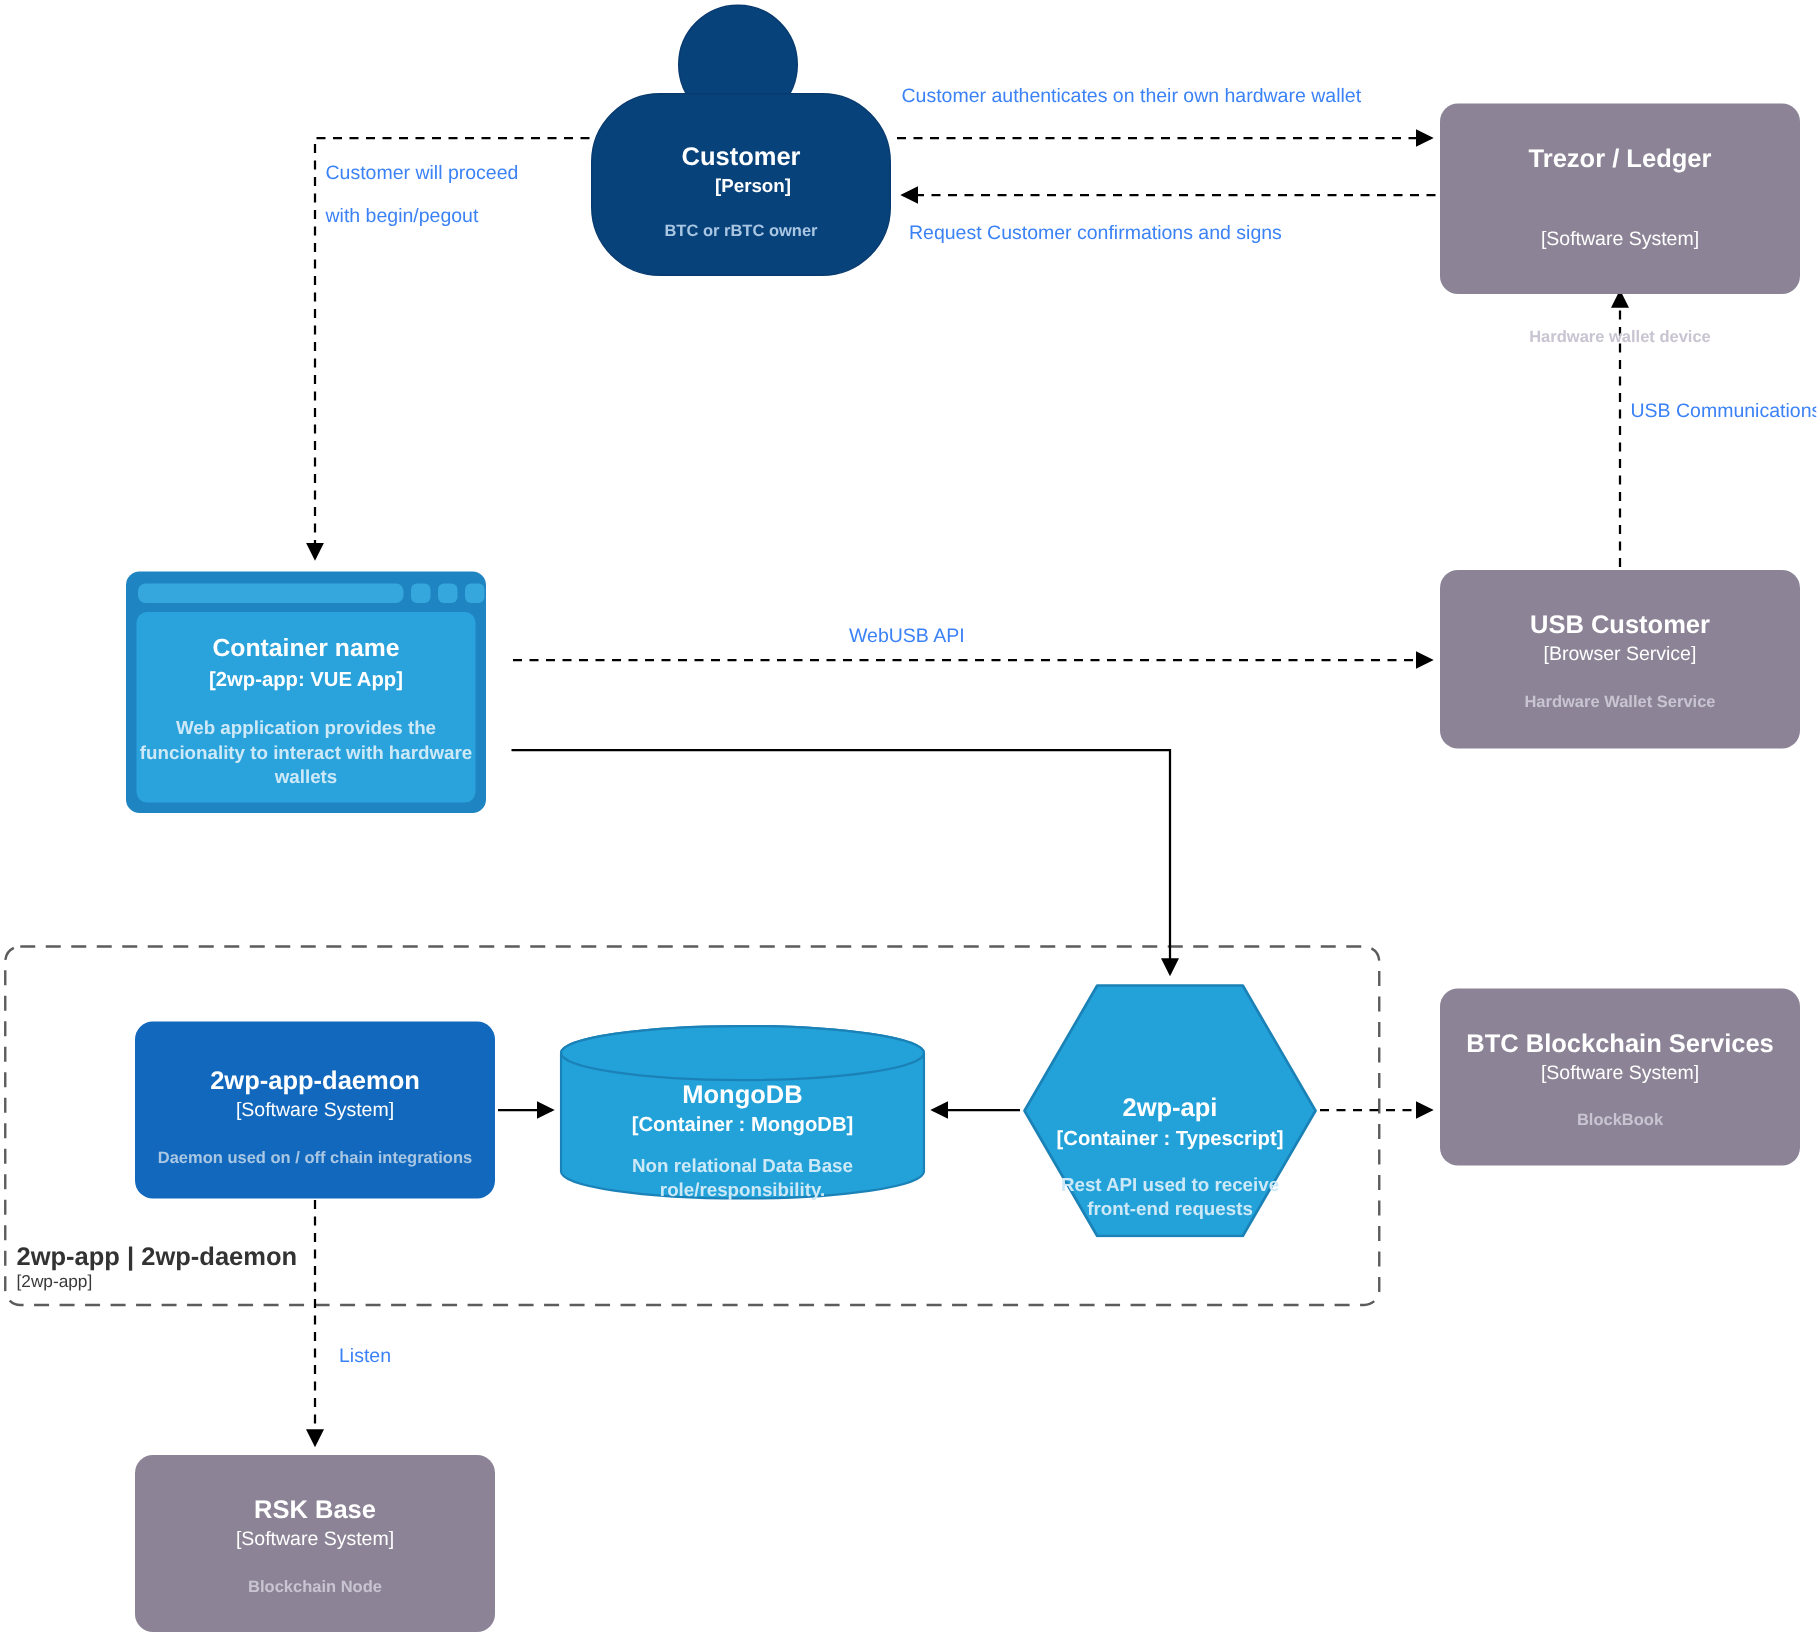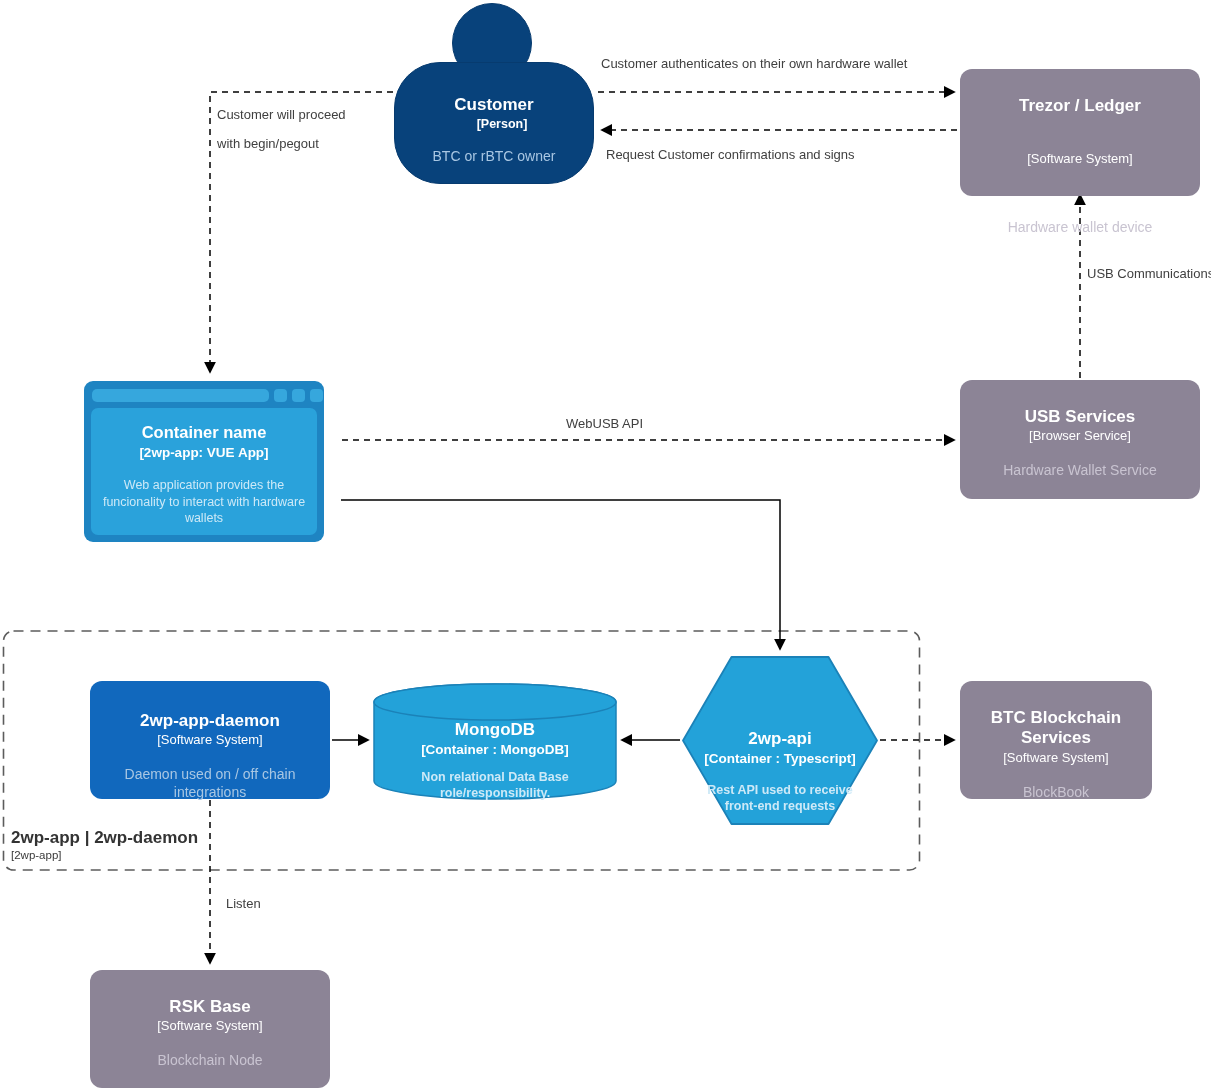--- a/index.html
+++ b/index.html
@@ -7,21 +7,21 @@
   #canvas{position:relative;width:1211px;height:1091px;background:#ffffff;overflow:hidden;}
   #connectors{position:absolute;left:0;top:0;width:1211px;height:1091px;pointer-events:none;}
 
   .node{position:absolute;box-sizing:border-box;text-align:center;color:#ffffff;}
   .rectnode{display:flex;flex-direction:column;align-items:center;border-radius:12px;}
   .external{background:var(--external_gray_fill,#8C8496);padding-top:27px;}
   .sysblue{background:var(--system_blue_fill,#1168BD);padding-top:30px;}
   .n-title{font-size:17px;font-weight:bold;line-height:1.2;}
   .n-sub{font-size:13px;line-height:1.45;}
   .n-sub.bold{font-weight:bold;}
-  .n-desc{font-size:14px;margin-top:15px;line-height:1.3;}
+  .n-desc{font-size:11px;margin-top:15px;line-height:1.3;font-weight:bold;}
   .external .n-desc{color:var(--desc_on_gray,#C9C4D1);}
   .sysblue .n-desc{color:var(--desc_on_blue,#A9C7E3);}
 
   
   .person-head{position:absolute;width:78px;height:78px;border-radius:50%;
     background:var(--person_fill,#08427B);border:1px solid var(--person_stroke,#073B6F);}
   .person-body{position:absolute;display:flex;flex-direction:column;align-items:center;
     background:var(--person_fill,#08427B);border:1px solid var(--person_stroke,#073B6F);
     border-radius:46px;padding-top:32px;box-sizing:border-box;text-align:center;color:#fff;}
   .person-body .n-desc{color:var(--desc_on_blue,#A9C7E3);margin-top:13px;}
@@ -29,32 +29,32 @@
   
   .browser{position:absolute;background:var(--browser_frame,#1E84C2);border-radius:9px;}
   .browser-bar{position:absolute;left:8px;top:8px;width:177px;height:13px;border-radius:5px;
     background:var(--browser_bar,#36A7DD);}
   .browser-btn{position:absolute;top:8px;width:13px;height:13px;border-radius:4px;
     background:var(--browser_bar,#36A7DD);}
   .browser-panel{position:absolute;left:7px;top:27px;right:7px;bottom:7px;border-radius:7px;
     background:var(--browser_panel,#2AA2DB);display:flex;flex-direction:column;align-items:center;
     padding-top:15px;box-sizing:border-box;color:#fff;text-align:center;}
   .browser-panel .n-title{font-size:16.5px;}
-  .browser-panel .n-desc{font-weight:normal;color:var(--desc_on_light_blue,#CDE9F7);
+  .browser-panel .n-desc{font-weight:bold;color:var(--desc_on_light_blue,#CDE9F7);
     font-size:12.5px;width:224px;}
 
   
   .shapewrap{position:absolute;}
   .shapewrap svg{position:absolute;left:0;top:0;}
   .shape-text{position:absolute;left:0;top:0;width:100%;display:flex;flex-direction:column;
     align-items:center;color:#fff;text-align:center;}
   .shape-text .n-desc{font-weight:bold;color:var(--desc_on_light_blue,#CDE9F7);margin-top:12px;font-size:12.5px;}
 
   
-  .edge-label{position:absolute;font-size:13px;color:#404040;white-space:nowrap;}
+  .edge-label{position:absolute;font-size:13px;color:#3b82f6;white-space:nowrap;}
   .boundary-title{position:absolute;font-size:17px;font-weight:bold;color:#333333;white-space:nowrap;}
   .boundary-sub{position:absolute;font-size:11.5px;color:#3a3a3a;white-space:nowrap;}
 </style>
 </head>
 <body>
 
 <div id="canvas">
 
   <svg id="connectors" viewBox="0 0 1211 1091" xmlns="http://www.w3.org/2000/svg">
     <defs>
@@ -107,21 +107,21 @@
     <div class="browser-btn" style="left:208px;"></div>
     <div class="browser-btn" style="left:226px;"></div>
     <div class="browser-panel">
       <div class="n-title">Container name</div>
       <div class="n-sub bold" style="font-size:13.5px;">[2wp-app: VUE App]</div>
       <div class="n-desc">Web application provides the funcionality to interact with hardware wallets</div>
     </div>
   </div>
 
   <div class="node rectnode external" style="left:960px;top:380px;width:240px;height:119px;">
-    <div class="n-title">USB Services</div>
+    <div class="n-title">USB Customer</div>
     <div class="n-sub">[Browser Service]</div>
     <div class="n-desc">Hardware Wallet Service</div>
   </div>
 
   <div class="node rectnode sysblue" style="left:90px;top:681px;width:240px;height:118px;">
     <div class="n-title">2wp-app-daemon</div>
     <div class="n-sub">[Software System]</div>
     <div class="n-desc">Daemon used on / off chain integrations</div>
   </div>
 
@@ -141,21 +141,21 @@
     <svg width="196" height="169" viewBox="0 0 196 169">
       <polygon points="1,84.5 49.5,1 146.5,1 195,84.5 146.5,168 49.5,168" fill="#23A2D9" stroke="#1B82B8" stroke-width="1.8" stroke-linejoin="round"></polygon>
     </svg>
     <div class="shape-text" style="padding-top:47px;margin-top:26px;">
       <div class="n-title">2wp-api</div>
       <div class="n-sub bold" style="font-size:13.5px;">[Container : Typescript]</div>
       <div class="n-desc" style="margin-top:13px;width:176px;">Rest API used to receive front-end requests</div>
     </div>
   </div>
 
-  <div class="node rectnode external" style="left:960px;top:681px;width:192px;height:118px;">
+  <div class="node rectnode external" style="left:960px;top:659px;width:240px;height:118px;">
     <div class="n-title">BTC Blockchain Services</div>
     <div class="n-sub">[Software System]</div>
     <div class="n-desc">BlockBook</div>
   </div>
 
   <div class="node rectnode external" style="left:90px;top:970px;width:240px;height:118px;">
     <div class="n-title">RSK Base</div>
     <div class="n-sub">[Software System]</div>
     <div class="n-desc">Blockchain Node</div>
   </div>

